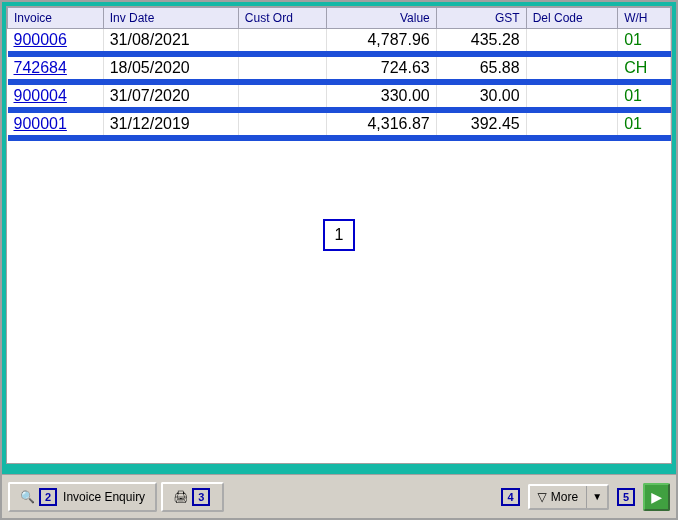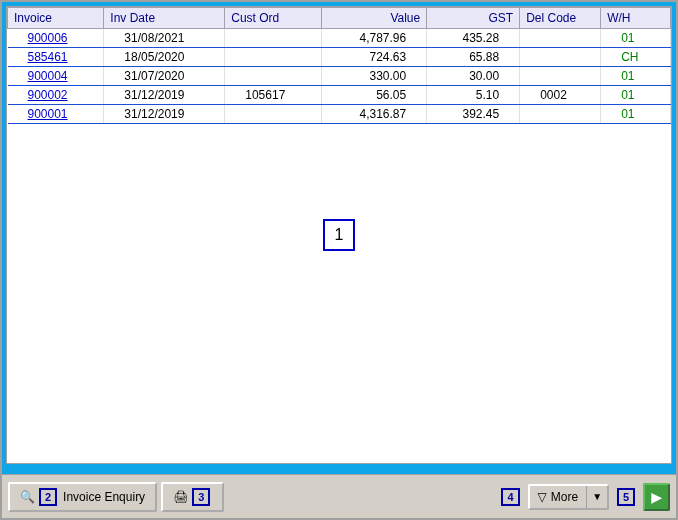--- a/index.html
+++ b/index.html
@@ -9,21 +9,21 @@
       background: #d4d0c8;
       width: 678px;
       height: 520px;
       overflow: hidden;
     }
     .main-container {
       width: 678px;
       height: 520px;
       display: flex;
       flex-direction: column;
-      background: #0ea5e9;
+      background: #14b8a6;
       border: 2px solid #a0a0a0;
       gap: 6px;
     }
     .table-area {
       flex: 1;
       background: #ffffff;
       border: 1px solid #a0a0a0;
       margin: 4px 4px 4px 4px;
       overflow: hidden;
       position: relative;
@@ -45,25 +45,25 @@
       white-space: nowrap;
     }
     thead th.right {
       text-align: right;
       padding-left: 20px;
     }
     tbody tr {
       background: #ffffff;
     }
     tbody td {
-      border-bottom: 1px solid #1d4ed8;
+      border-bottom: 6px solid #1d4ed8;
       border-right: 1px solid #e0e0e0;
-      padding: 2px 20px;
-      color: #000000;
-      font-size: 12px;
+      padding: 2px 6px;
+      color: #000000;
+      font-size: 16px;
       white-space: nowrap;
     }
     tbody td.invoice-link {
       color: #0000cc;
       text-decoration: underline;
       cursor: pointer;
     }
     tbody td.right {
       text-align: right;
     }
@@ -185,44 +185,35 @@
       <tr>
     <td class="invoice-link">900006</td>
     <td>31/08/2021</td>
     <td></td>
     <td class="right">4,787.96</td>
     <td class="right">435.28</td>
     <td></td>
     <td class="green">01</td>
   </tr>
           <tr>
-    <td class="invoice-link">585461</td>
+    <td class="invoice-link">742684</td>
     <td>18/05/2020</td>
     <td></td>
     <td class="right">724.63</td>
     <td class="right">65.88</td>
     <td></td>
     <td class="green">CH</td>
   </tr>
           <tr>
     <td class="invoice-link">900004</td>
     <td>31/07/2020</td>
     <td></td>
     <td class="right">330.00</td>
     <td class="right">30.00</td>
     <td></td>
-    <td class="green">01</td>
-  </tr>
-          <tr>
-    <td class="invoice-link">900002</td>
-    <td>31/12/2019</td>
-    <td>105617</td>
-    <td class="right">56.05</td>
-    <td class="right">5.10</td>
-    <td>0002</td>
     <td class="green">01</td>
   </tr>
           <tr>
     <td class="invoice-link">900001</td>
     <td>31/12/2019</td>
     <td></td>
     <td class="right">4,316.87</td>
     <td class="right">392.45</td>
     <td></td>
     <td class="green">01</td>

